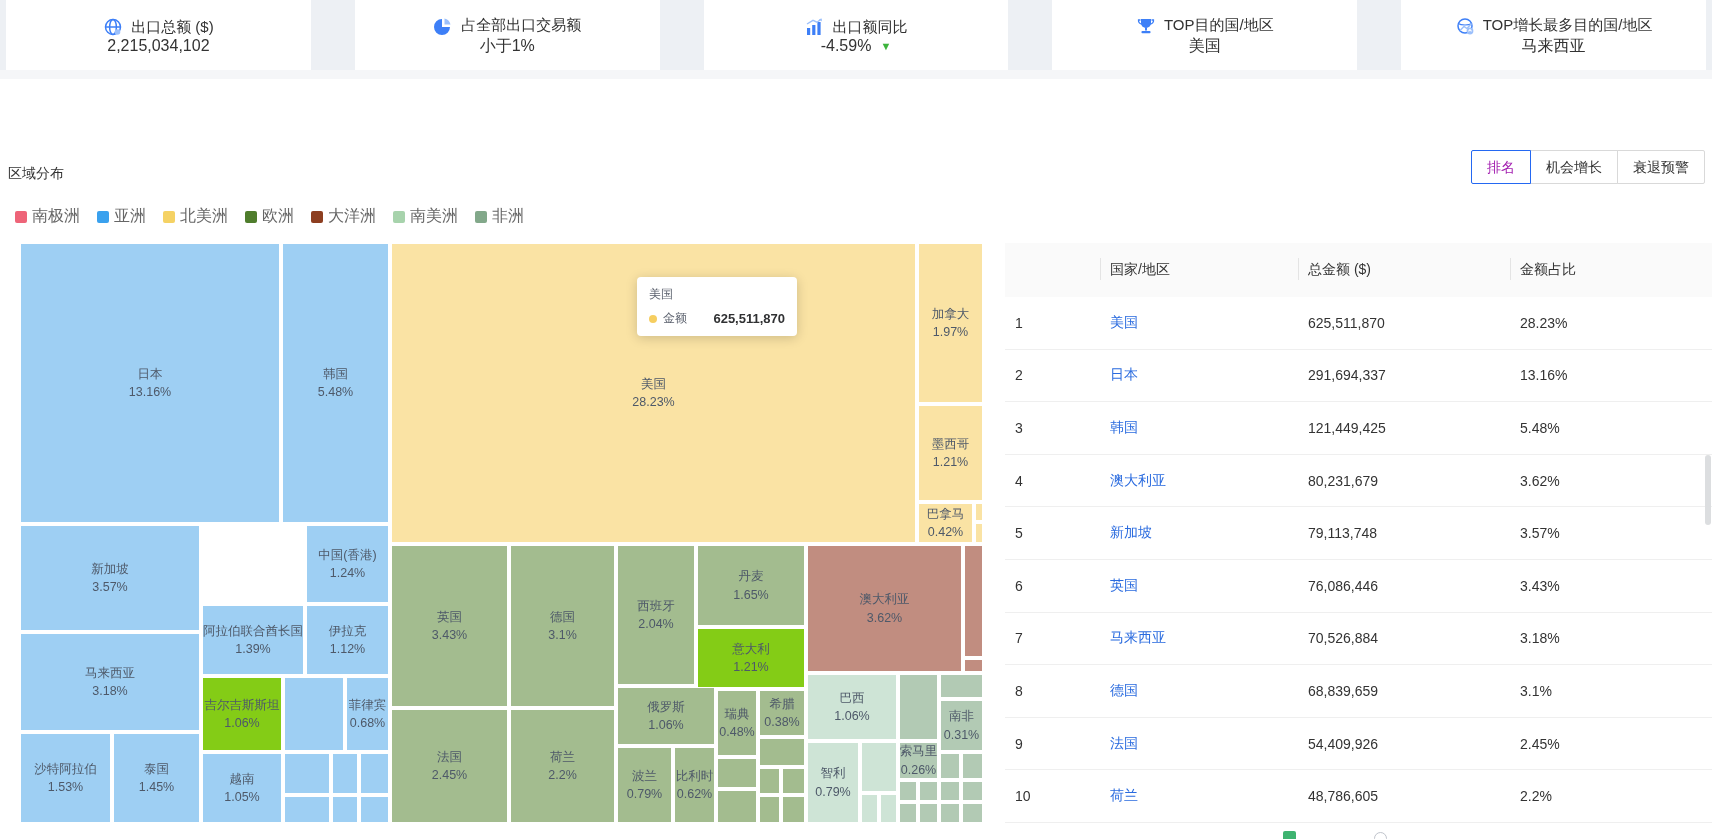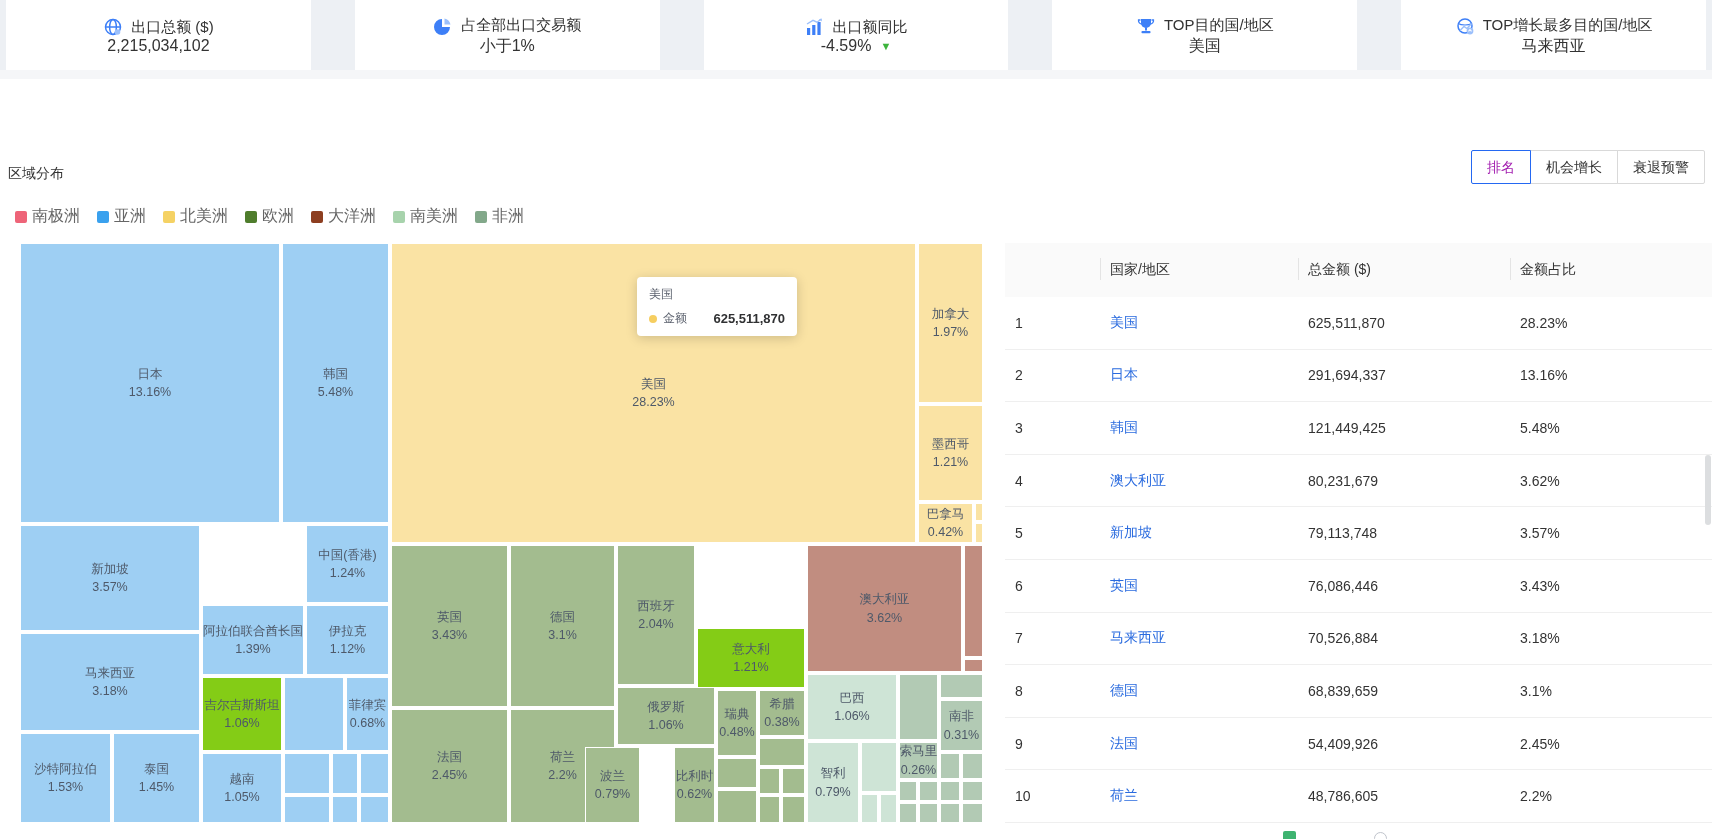--- a/index.html
+++ b/index.html
@@ -275,37 +275,41 @@
         <div class="tm-pct">2.45%</div>
       </div>
       <div class="tm-cell" style="left: 490px; top: 466px; width: 105px; height: 114px; background: rgb(163, 188, 143);">
         <div class="tm-name">荷兰</div>
         <div class="tm-pct">2.2%</div>
       </div>
       <div class="tm-cell" style="left: 597px; top: 302px; width: 78px; height: 140px; background: rgb(163, 188, 143);">
         <div class="tm-name">西班牙</div>
         <div class="tm-pct">2.04%</div>
       </div>
+      <div class="tm-cell" style="left: 677px; top: 302px; width: 108px; height: 81px; background: rgb(163, 188, 143);">
+        <div class="tm-name">丹麦</div>
+        <div class="tm-pct">1.65%</div>
+      </div>
       <div class="tm-cell" style="left: 677px; top: 385px; width: 108px; height: 60px; background: #84cc16;">
         <div class="tm-name">意大利</div>
         <div class="tm-pct">1.21%</div>
       </div>
       <div class="tm-cell" style="left: 597px; top: 444px; width: 98px; height: 58px; background: rgb(163, 188, 143);">
         <div class="tm-name">俄罗斯</div>
         <div class="tm-pct">1.06%</div>
       </div>
       <div class="tm-cell" style="left: 697px; top: 447px; width: 40px; height: 66px; background: rgb(163, 188, 143);">
         <div class="tm-name">瑞典</div>
         <div class="tm-pct">0.48%</div>
       </div>
       <div class="tm-cell" style="left: 739px; top: 447px; width: 46px; height: 46px; background: rgb(163, 188, 143); justify-content: center;">
         <div class="tm-name">希腊</div>
         <div class="tm-pct">0.38%</div>
       </div>
-      <div class="tm-cell" style="left: 565px; top: 504px; width: 55px; height: 76px; background: rgb(163, 188, 143);">
+      <div class="tm-cell" style="left: 597px; top: 504px; width: 55px; height: 76px; background: rgb(163, 188, 143);">
         <div class="tm-name">波兰</div>
         <div class="tm-pct">0.79%</div>
       </div>
       <div class="tm-cell" style="left: 654px; top: 504px; width: 41px; height: 76px; background: rgb(163, 188, 143);">
         <div class="tm-name">比利时</div>
         <div class="tm-pct">0.62%</div>
       </div>
       <div class="tm-cell" style="left: 787px; top: 302px; width: 155px; height: 127px; background: rgb(193, 141, 128);">
         <div class="tm-name">澳大利亚</div>
         <div class="tm-pct">3.62%</div>

